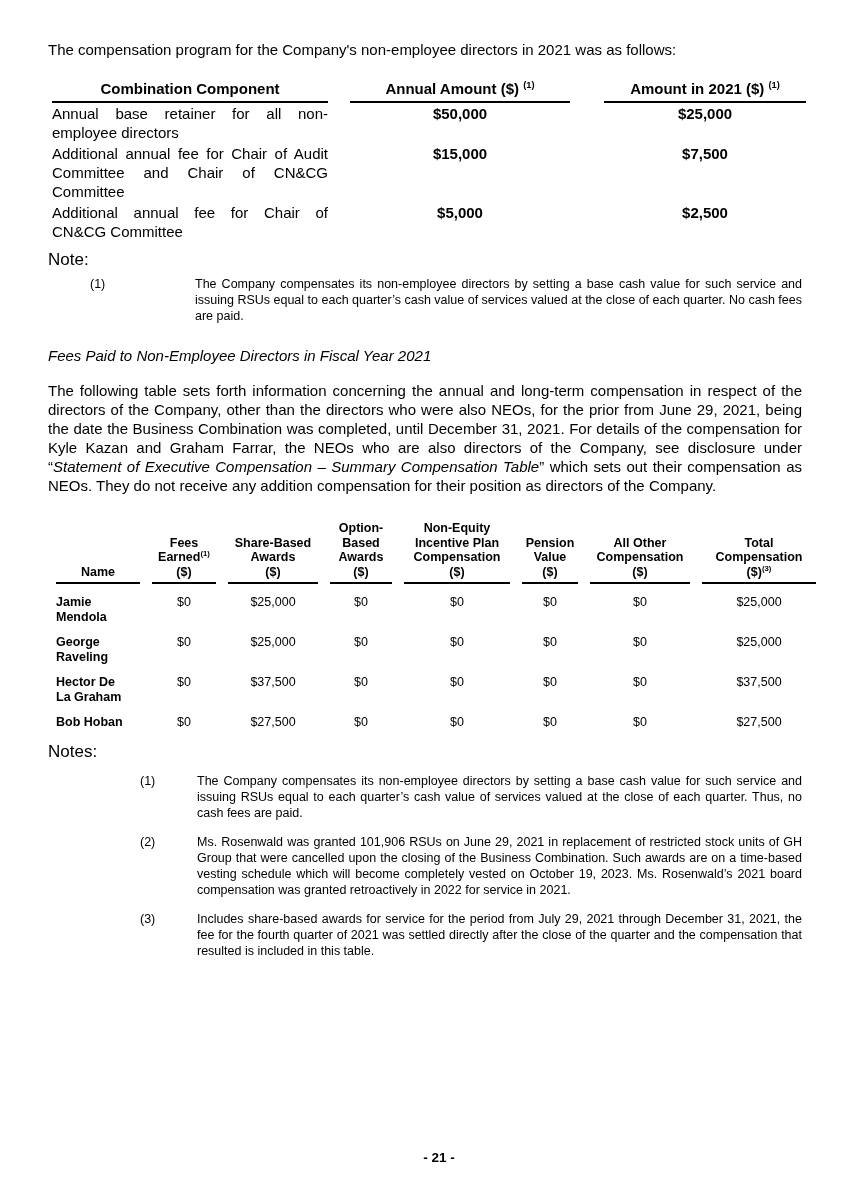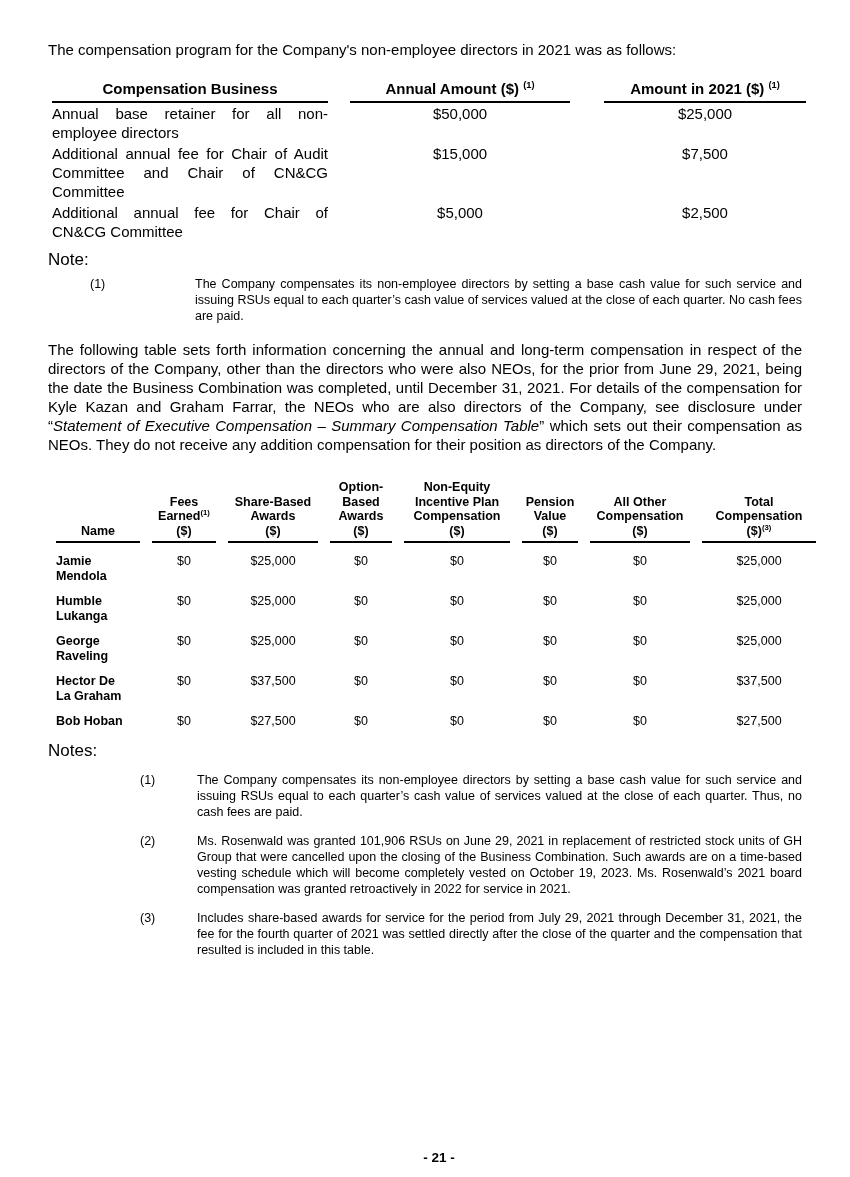--- a/index.html
+++ b/index.html
@@ -12,21 +12,21 @@
   sup{font-size:62%;line-height:0;vertical-align:super;}
 
   
   table.t1{border-collapse:collapse;table-layout:fixed;width:770px;margin:20px 0 0 2px;font-size:15px;line-height:19px;}
   .t1 col.c1{width:280px;} .t1 col.c2{width:260px;} .t1 col.c3{width:230px;}
   .t1 th{font-weight:bold;vertical-align:bottom;padding:0;}
   .t1 .hl{border-bottom:2px solid #000;padding-bottom:3px;text-align:center;}
   .t1 .u1{margin:0 2px;} .t1 .u2{margin:0 20px;} .t1 .u3{margin:0 14px;}
   .t1 td{vertical-align:top;padding-top:1px;}
   .t1 td.comp{text-align:justify;padding-left:2px;padding-right:2px;}
-  .t1 td.val{text-align:center;}
+  .t1 td.val{text-align:center;font-weight:bold;}
 
   
   .note-label{font-size:17px;line-height:16px;margin-top:10px;}
   .noterow{display:flex;font-size:12.5px;line-height:16px;}
   .noterow .t{flex:1;text-align:justify;}
   .n1{margin:8px 0 0 42px;} .n1 .n{width:105px;flex:none;}
   .n2{margin:13px 0 0 92px;} .n2 .n{width:57px;flex:none;}
 
   
   .sec-heading{font-style:italic;font-weight:normal;font-size:15px;line-height:19px;margin:22px 0 0 0;}
@@ -54,21 +54,21 @@
 
   <table class="t1">
     <colgroup>
         <col class="c1">
         <col class="c2">
         <col class="c3">
       </colgroup>
     <thead>
       <tr>
         <th>
-          <div class="hl u1"><span>Compensation Business</span><sup></sup></div>
+          <div class="hl u1"><span>Combination Component</span><sup></sup></div>
         </th>
         <th>
           <div class="hl u2"><span>Annual Amount ($) </span><sup>(1)</sup></div>
         </th>
         <th>
           <div class="hl u3"><span>Amount in 2021 ($) </span><sup>(1)</sup></div>
         </th>
       </tr>
     </thead>
     <tbody>
@@ -89,20 +89,21 @@
       </tr>
     </tbody>
   </table>
 
   <div class="note-label">Note:</div>
   <div class="noterow n1">
     <div class="n">(1)</div>
     <div class="t">The Company compensates its non-employee directors by setting a base cash value for such service and issuing RSUs equal to each quarter’s cash value of services valued at the close of each quarter. No cash fees are paid.</div>
   </div>
 
+  <h3 class="sec-heading">Fees Paid to Non-Employee Directors in Fiscal Year 2021</h3>
 
   <p class="body-para"><span>The following table sets forth information concerning the annual and long-term compensation in respect of the directors of the Company, other than the directors who were also NEOs, for the prior from June 29, 2021, being the date the Business Combination was completed, until December 31, 2021. For details of the compensation for Kyle Kazan and Graham Farrar, the NEOs who are also directors of the Company, see disclosure under “</span><i>Statement of Executive Compensation – Summary Compensation Table</i><span>” which sets out their compensation as NEOs.  They do not receive any addition compensation for their position as directors of the Company.</span></p>
 
   <table class="t2">
     <colgroup>
         <col class="k1">
         <col class="k2">
         <col class="k3">
         <col class="k4">
         <col class="k5">
@@ -160,31 +161,20 @@
 Mendola</td>
         <td>$0</td>
         <td><span>$25,000</span><sup></sup></td>
         <td>$0</td>
         <td>$0</td>
         <td>$0</td>
         <td>$0</td>
         <td><span>$25,000</span><sup></sup></td>
       </tr>
       <tr>
-        <td class="name">Humble
-Lukanga</td>
-        <td>$0</td>
-        <td><span>$25,000</span><sup></sup></td>
-        <td>$0</td>
-        <td>$0</td>
-        <td>$0</td>
-        <td>$0</td>
-        <td><span>$25,000</span><sup></sup></td>
-      </tr>
-      <tr>
         <td class="name">George
 Raveling</td>
         <td>$0</td>
         <td><span>$25,000</span><sup></sup></td>
         <td>$0</td>
         <td>$0</td>
         <td>$0</td>
         <td>$0</td>
         <td><span>$25,000</span><sup></sup></td>
       </tr>

